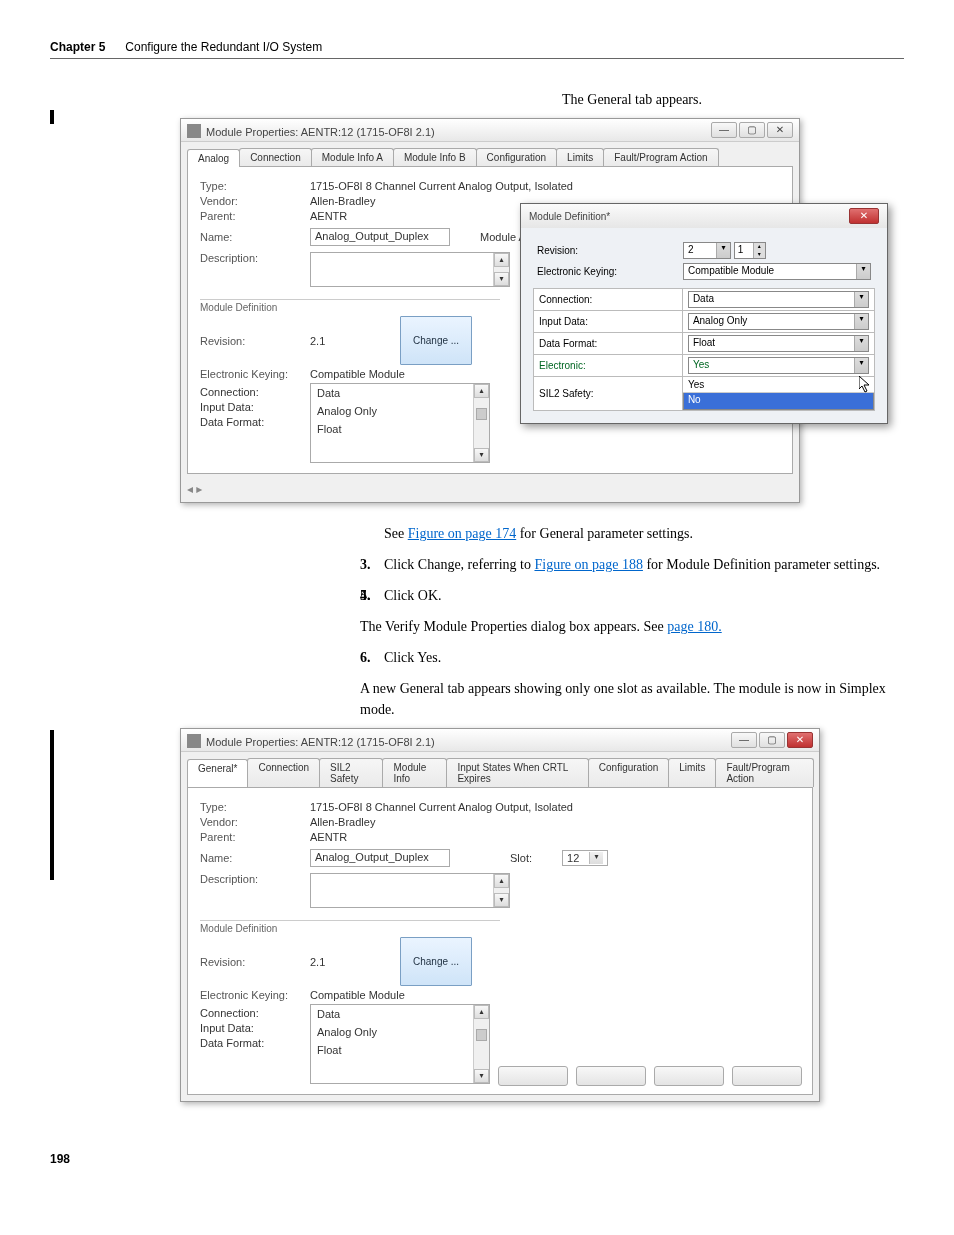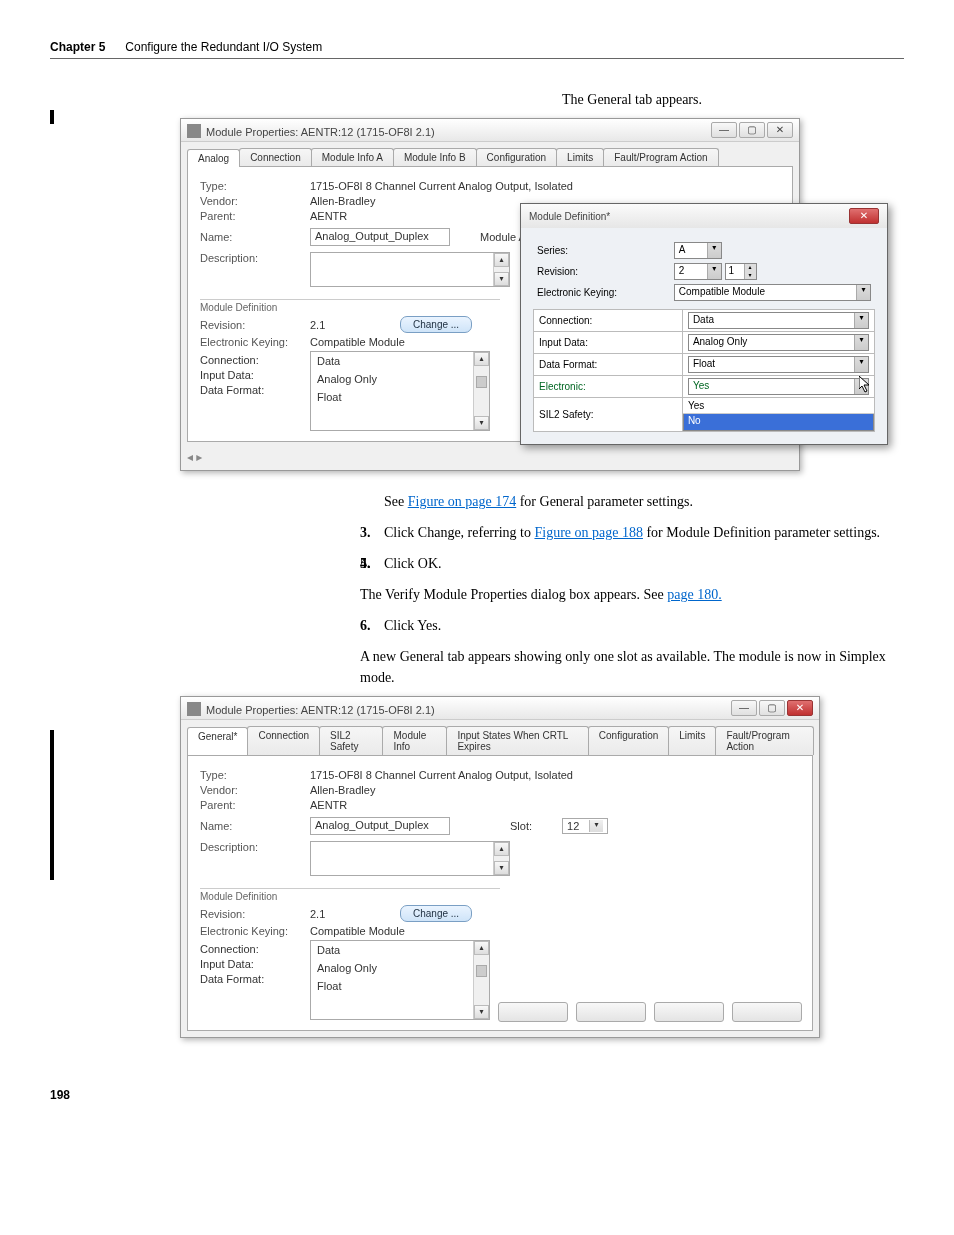--- a/index.html
+++ b/index.html
@@ -122,22 +122,22 @@
     width: 16px;
     background: #f0f0f0;
     border-left: 1px solid #ccc;
     position: absolute;
     right: 0; top: 0; bottom: 0;
   }
   .scrollbtn { height: 14px; background: linear-gradient(#f8f8f8,#ddd); border: 1px solid #bbb; text-align: center; font-size: 8px; line-height: 12px; }
   .btn {
     border: 1px solid #7a9fc4;
     background: linear-gradient(#eaf4ff,#cfe4f8);
-    padding: 2px 12px;
-    border-radius: 7px;
+    padding: 18px 12px;
+    border-radius: 1px;
     font-size: 10px;
     color: #234;
   }
   .listbox {
     border: 1px solid #aaa;
     width: 280px;
     height: 80px;
     background: #fff;
     position: relative;
   }
@@ -351,29 +351,20 @@
   </div>
 
   <div class="popup">
     <div class="ptitle">
       <span>Module Definition*</span>
       <div class="closebtn">✕</div>
     </div>
     <div class="pbody">
       <table>
         <tbody>
-            <tr>
-          <td style="width:40%;">Series:</td>
-          <td>
-            <span class="combo sm">
-                  <span class="cv">A</span>
-                  <span class="ca">▾</span>
-                </span>
-          </td>
-        </tr>
         <tr>
           <td>Revision:</td>
           <td>
             <span class="combo sm">
                   <span class="cv">2</span>
                   <span class="ca">▾</span>
                 </span>
             <span class="spinner">
                   <span class="sv">1</span>
                   <span class="sb">

